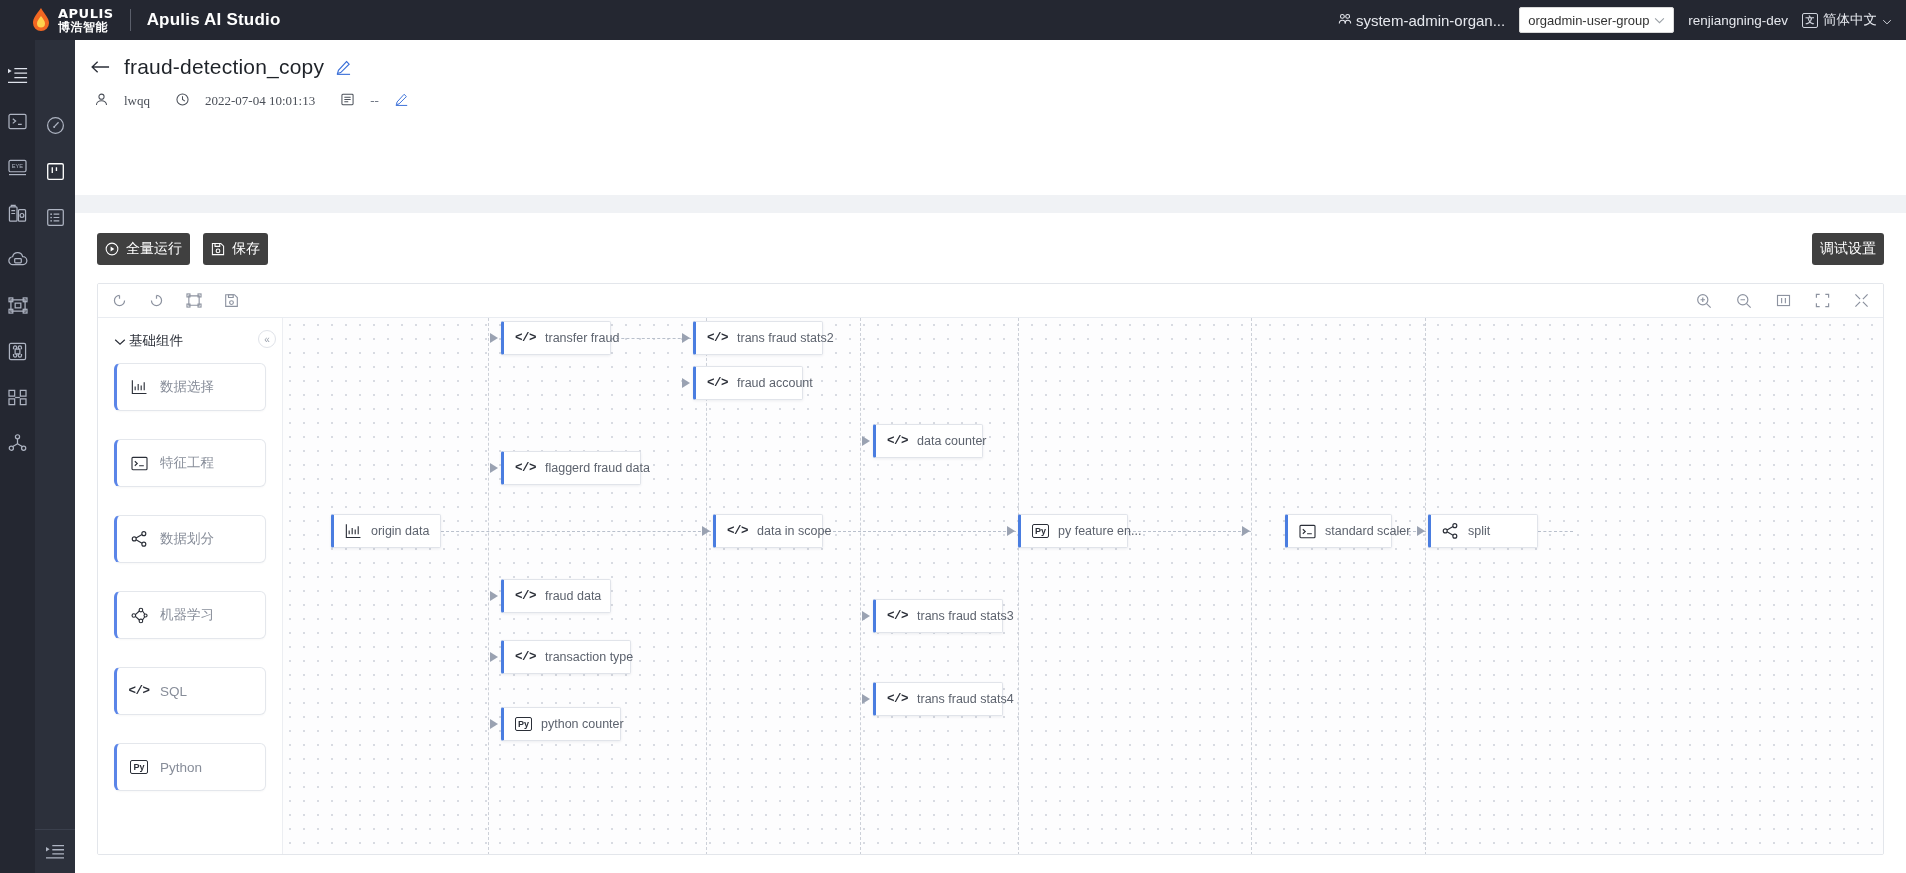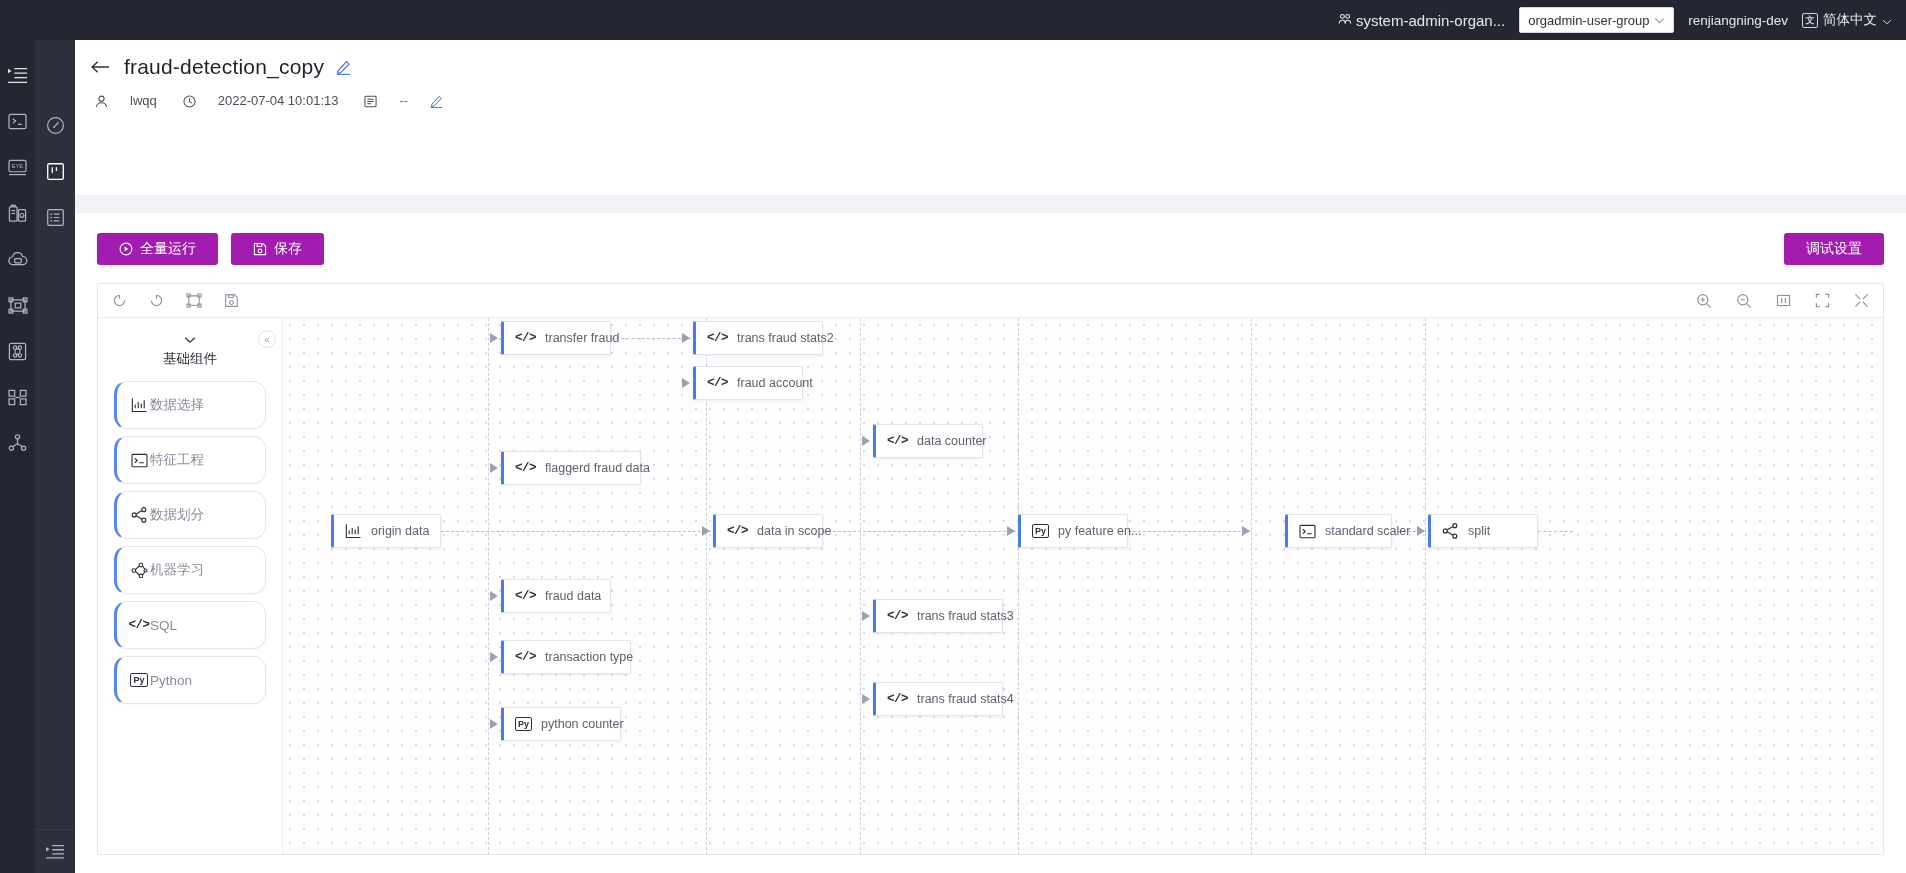--- a/index.html
+++ b/index.html
@@ -62,53 +62,53 @@
   }
   .breadcrumb { padding:14px 0 0 20px; font-size:13.5px; color:#8a8f99; }
   .breadcrumb .sep { margin:0 7px; color:#c0c4cc; }
   .breadcrumb .cur { color:#3c4049; }
   .breadcrumb span { cursor:pointer; }
   .title-row { display:flex; align-items:center; padding:15px 12px 0 14px; gap:12px; }
   .back-arrow { font-size:19px; color:#2b2f38; cursor:pointer; line-height:1; padding:0 2px; }
   .proj-title { font-size:21px; color:#1f2329; font-weight:400; letter-spacing:0.2px; }
   .edit-pen { color:#3a6fd8; cursor:pointer; display:inline-flex; }
   .meta-row { display:flex; align-items:center; padding:14px 0 0 20px; gap:26px; font-size:13px; color:#4a4f58; }
-  .meta-item { display:flex; align-items:flex-end; gap:22px; }
+  .meta-item { display:flex; align-items:flex-start; gap:16px;font-family:Liberation Serif, serif; }
   .meta-item svg { display:block; }
   .meta-sep { color:#6b7280; }
   .divider-strip { position:absolute; top:155px; left:0; width:1831px; height:18px; background:#f0f2f5; }
   
   .work { position:absolute; top:173px; left:0; width:1831px; height:660px; background:#ffffff; padding:20px 22px 0 22px;}
   .btn-row { display:flex; align-items:center; gap:13px; }
   .btn {
-    height:32px; padding:0 22px; border-radius:3px; border:none; cursor:pointer;
-    background:#a21caf; color:#fff; font-size:14px; display:inline-flex; align-items:center; gap:7px;
+    height:32px; padding:0 8px; border-radius:3px; border:none; cursor:pointer;
+    background:#404040; color:#fff; font-size:14px; display:inline-flex; align-items:center; gap:7px;
     font-family:"Liberation Sans", sans-serif;
   }
   .btn svg { display:block; }
   .btn-right { margin-left:auto; }
   .canvas-wrap {
     margin-top:18px; width:1787px; height:572px; border:1px solid #e3e6eb; border-radius:2px;
     background:#fff; position:relative; overflow:hidden;
   }
   .canvas-toolbar {
     height:34px; border-bottom:1px solid #e9ecf1; display:flex; align-items:center;
     padding:0 14px; gap:22px; background:#fff;
   }
   .ct-ico { color:#8d93a0; cursor:pointer; display:flex; align-items:center; }
   .ct-right { margin-left:auto; display:flex; align-items:center; gap:24px; }
   .canvas-body { position:relative; height:537px; display:flex; }
   .palette {
     width:185px; border-right:1px solid #eceef2; background:#fff; padding:14px 16px 0 16px;
     position:relative; overflow:hidden;
   }
-  .palette-head { font-size:13.5px; color:#2b2f38; display:flex; align-items:center; gap:3px; margin-bottom:13px; cursor:pointer;flex-direction:column;}
+  .palette-head { font-size:13.5px; color:#2b2f38; display:flex; align-items:center; gap:3px; margin-bottom:13px; cursor:pointer;}
   .pal-card {
-    height:48px; border:1px solid #e4e7ec; border-left:3px solid #5b85e8; border-radius:13px;
-    display:flex; align-items:center; gap:1px; padding-left:12px; margin-bottom:7px; cursor:grab;
+    height:48px; border:1px solid #e4e7ec; border-left:3px solid #5b85e8; border-radius:6px;
+    display:flex; align-items:center; gap:11px; padding-left:12px; margin-bottom:28px; cursor:grab;
     background:#fff; box-shadow:0 1px 2px rgba(0,0,0,0.03);
   }
   .pal-card .pi { color:#3d424b; display:flex; width:20px; justify-content:center; }
   .pal-card .pl { font-size:13.5px; color:#878d99; }
   .collapse-handle {
     position:absolute; left:-1px; top:12px; width:18px; height:18px; border-radius:50%;
     background:#fff; border:1px solid #e0e3e9; color:#9aa0ac; font-size:10px;
     display:flex; align-items:center; justify-content:center; cursor:pointer; z-index:5;
   }
   .graph {
@@ -133,20 +133,34 @@
   .pyico {
     border:1.5px solid #2b2f38; border-radius:2px; font-size:9px; font-weight:700;
     padding:0 2px; line-height:12px; color:#2b2f38; font-family:"Liberation Sans", sans-serif;
   }
   .codeico { font-size:12.5px; font-weight:700; color:#2b2f38; font-family:"Liberation Mono", monospace; letter-spacing:-0.5px;}
 </style>
 </head>
 <body>
 
 <div class="topbar">
+  <div class="brand-block">
+    <div class="logo-flame">
+      <svg width="22" height="26" viewBox="0 0 22 26">
+        <path d="M11 1 C6 8 3 11 3 16 a8 8 0 0 0 16 0 c0-5-4-8-8-15z" fill="#F26722"></path>
+        <path d="M11 9 c-2.5 3.5-4 5-4 7.6 a4 4 0 0 0 8 0 C15 14 13.5 12.5 11 9z" fill="#FFD24D"></path>
+      </svg>
+    </div>
+    <div class="logo-cn">
+      <div class="l1">APULIS</div>
+      <div class="l2">博浩智能</div>
+    </div>
+    <div class="brand-div"></div>
+    <div class="brand-title">Apulis AI Studio</div>
+  </div>
 
   <div class="top-right">
     <div class="org-label">
       <span>
         <svg width="14" height="14" viewBox="0 0 16 16" fill="none" stroke="#e6e8ee" stroke-width="1.2">
           <circle cx="5" cy="5" r="2.2"></circle>
             <circle cx="11" cy="5" r="2.2"></circle>
           <path d="M1.5 13c0-2.2 1.6-3.6 3.5-3.6S8.5 10.8 8.5 13"></path>
           <path d="M8 13c0-2.2 1.3-3.6 3-3.6s3.5 1.4 3.5 3.6"></path>
         </svg>

